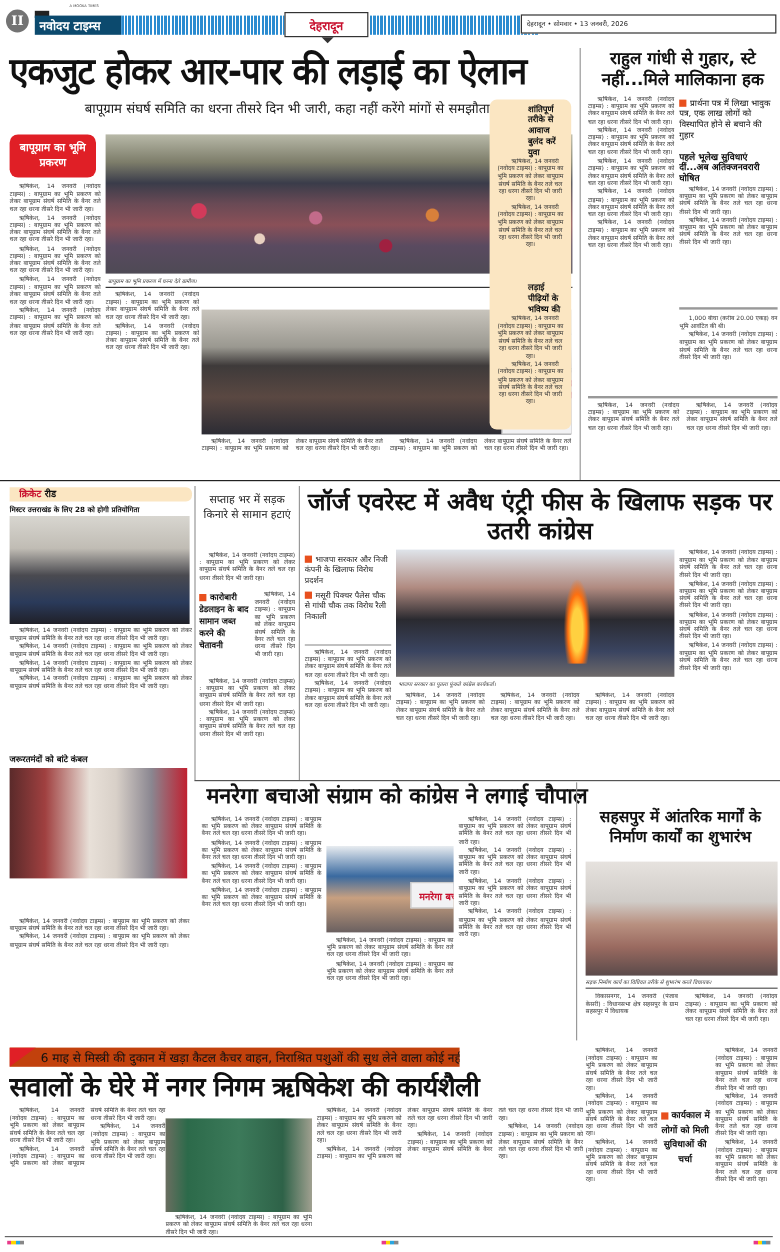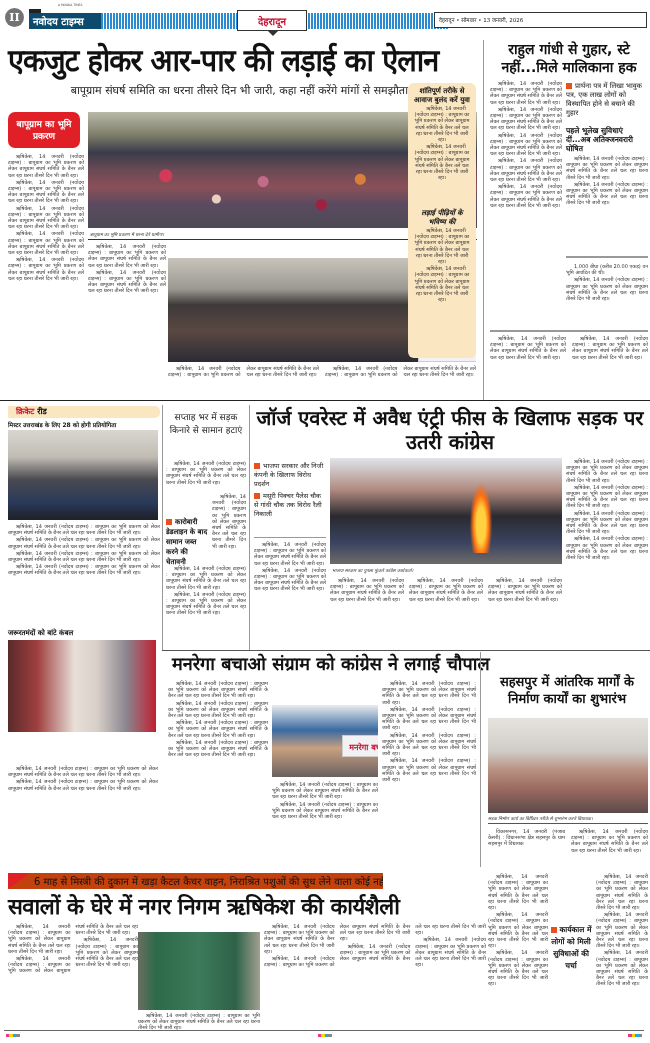--- a/index.html
+++ b/index.html
@@ -49,21 +49,21 @@
   .photo-protest { background: linear-gradient(180deg,#dfe4ea 0%, #b08a80 30%, #2a2a30 55%, #3a4460 80%, #6e6a6a 100%); }
   .photo-protest .fire { position:absolute; left:140px; top:25px; width:22px; height:70px; background: radial-gradient(ellipse at 50% 60%, #ffd040 0 30%, #ff7010 50%, transparent 72%); }
   .photo-saint { background: linear-gradient(90deg,#5a2a2a 0%, #a04040 20%, #e8e0d8 45%, #d8d0c8 60%, #8a8690 80%, #c02030 100%); }
   .photo-mnrega { background: linear-gradient(180deg,#e8ecf0 0%, #3a6aa0 35%, #c8a080 60%, #6a6060 100%); }
   .photo-puja { background: linear-gradient(180deg,#e6e2de 0%, #d0ccc8 35%, #b89080 55%, #9a6a60 75%, #5a4a4a 100%); }
   .photo-truck { background: linear-gradient(90deg,#6a6e60 0%, #2c6a4a 15%, #3c7a5a 50%, #2e6248 80%, #a0a090 100%); }
 
   .caption { position: absolute; font-size: 4.5px; color: #333; font-style: italic; white-space: nowrap; }
 
   .sidebar-box { position: absolute; background: #fbe6c2; border-radius: 6px; padding: 4px 5px; }
-  .sb-title { font: bold 7px/9px "DejaVu Sans", sans-serif; text-align: center; color: #111; }
+  .sb-title { font: bold 7px/9px "DejaVu Sans", sans-serif; text-align: left; color: #111; margin-left: 27px; }
 
   .h-serif { font-weight: bold; color: #111; }
   .red-sq { display:inline-block; width:6px; height:6px; background:#e8501e; margin-right:3px; vertical-align: middle; }
 
   .strip { left: 8px; top: 873px; width: 375px; height: 16px; background: #c2410c; font-size: 10px; color: #111; display:flex; align-items:center; padding-left: 26px; overflow:hidden; white-space: nowrap; }
   .strip::before { content:""; position:absolute; left:0; top:0; border-style: solid; border-width: 16px 22px 0 0; border-color: #e01f26 transparent transparent transparent; }
 
   .reg-marks { position: absolute; top: 1034px; height: 3px; width: 14px;
     background: linear-gradient(90deg,#e83a8a 0 25%, #ffd400 25% 50%, #2aa6e0 50% 75%, #888 75%); }
 </style>
@@ -111,21 +111,21 @@
   <p>ऋषिकेश, 14 जनवरी (नवोदय टाइम्स) : बापूग्राम का भूमि प्रकरण को लेकर बापूग्राम संघर्ष समिति के बैनर तले चल रहा धरना तीसरे दिन भी जारी रहा।</p>
   <p>ऋषिकेश, 14 जनवरी (नवोदय टाइम्स) : बापूग्राम का भूमि प्रकरण को लेकर बापूग्राम संघर्ष समिति के बैनर तले चल रहा धरना तीसरे दिन भी जारी रहा।</p>
 </div>
 
 <div class="sidebar-box" style="left:408px;top:83px;width:68px;height:275px;">
   <div class="sb-title">शांतिपूर्ण तरीके से आवाज बुलंद करें युवा</div>
   <div class="txt" style="height:100px;text-align:center;">
       <p>ऋषिकेश, 14 जनवरी (नवोदय टाइम्स) : बापूग्राम का भूमि प्रकरण को लेकर बापूग्राम संघर्ष समिति के बैनर तले चल रहा धरना तीसरे दिन भी जारी रहा।</p>
       <p>ऋषिकेश, 14 जनवरी (नवोदय टाइम्स) : बापूग्राम का भूमि प्रकरण को लेकर बापूग्राम संघर्ष समिति के बैनर तले चल रहा धरना तीसरे दिन भी जारी रहा।</p>
     </div>
-  <div class="sb-title" style="margin-top:4px;font-style:italic;">लड़ाई पीढ़ियों के भविष्य की</div>
+  <div class="sb-title" style="margin-top:4px;">लड़ाई पीढ़ियों के भविष्य की</div>
   <div class="txt" style="height:100px;text-align:center;">
       <p>ऋषिकेश, 14 जनवरी (नवोदय टाइम्स) : बापूग्राम का भूमि प्रकरण को लेकर बापूग्राम संघर्ष समिति के बैनर तले चल रहा धरना तीसरे दिन भी जारी रहा।</p>
       <p>ऋषिकेश, 14 जनवरी (नवोदय टाइम्स) : बापूग्राम का भूमि प्रकरण को लेकर बापूग्राम संघर्ष समिति के बैनर तले चल रहा धरना तीसरे दिन भी जारी रहा।</p>
     </div>
 </div>
 
 <div class="vrule" style="left:483px;top:40px;height:360px;"></div>
 <div class="abs h-serif" style="left:490px;top:40px;width:158px;font-size:14px;line-height:18px;text-align:center;">राहुल गांधी से गुहार, स्टे नहीं...मिले मालिकाना हक</div>
 <div class="abs txt" style="left:490px;top:80px;width:72px;height:305px;">
   <p>ऋषिकेश, 14 जनवरी (नवोदय टाइम्स) : बापूग्राम का भूमि प्रकरण को लेकर बापूग्राम संघर्ष समिति के बैनर तले चल रहा धरना तीसरे दिन भी जारी रहा।</p>
@@ -172,21 +172,21 @@
 <div class="abs txt" style="left:8px;top:765px;width:150px;height:100px;">
   <p>ऋषिकेश, 14 जनवरी (नवोदय टाइम्स) : बापूग्राम का भूमि प्रकरण को लेकर बापूग्राम संघर्ष समिति के बैनर तले चल रहा धरना तीसरे दिन भी जारी रहा।</p>
   <p>ऋषिकेश, 14 जनवरी (नवोदय टाइम्स) : बापूग्राम का भूमि प्रकरण को लेकर बापूग्राम संघर्ष समिति के बैनर तले चल रहा धरना तीसरे दिन भी जारी रहा।</p>
 </div>
 <div class="vrule" style="left:162px;top:405px;height:245px;"></div>
 
 <div class="abs" style="left:166px;top:411px;width:80px;font-size:9px;line-height:13px;text-align:center;color:#222;">सप्ताह भर में सड़क किनारे से सामान हटाएं</div>
 <div class="abs txt" style="left:166px;top:460px;width:80px;height:30px;">
     <p>ऋषिकेश, 14 जनवरी (नवोदय टाइम्स) : बापूग्राम का भूमि प्रकरण को लेकर बापूग्राम संघर्ष समिति के बैनर तले चल रहा धरना तीसरे दिन भी जारी रहा।</p>
   </div>
-<div class="abs" style="left:166px;top:493px;width:44px;font-size:7px;line-height:10px;font-weight:bold;margin-top:24px;">
+<div class="abs" style="left:166px;top:493px;width:44px;font-size:7px;line-height:10px;font-weight:bold;">
   <span class="red-sq"></span><span>कारोबारी डेडलाइन के बाद सामान जब्त करने की चेतावनी</span>
 </div>
 <div class="abs txt" style="left:212px;top:493px;width:34px;height:70px;">
     <p>ऋषिकेश, 14 जनवरी (नवोदय टाइम्स) : बापूग्राम का भूमि प्रकरण को लेकर बापूग्राम संघर्ष समिति के बैनर तले चल रहा धरना तीसरे दिन भी जारी रहा।</p>
   </div>
 <div class="abs txt" style="left:166px;top:565px;width:80px;height:80px;">
     <p>ऋषिकेश, 14 जनवरी (नवोदय टाइम्स) : बापूग्राम का भूमि प्रकरण को लेकर बापूग्राम संघर्ष समिति के बैनर तले चल रहा धरना तीसरे दिन भी जारी रहा।</p>
     <p>ऋषिकेश, 14 जनवरी (नवोदय टाइम्स) : बापूग्राम का भूमि प्रकरण को लेकर बापूग्राम संघर्ष समिति के बैनर तले चल रहा धरना तीसरे दिन भी जारी रहा।</p>
   </div>
 <div class="vrule" style="left:249px;top:405px;height:245px;"></div>

